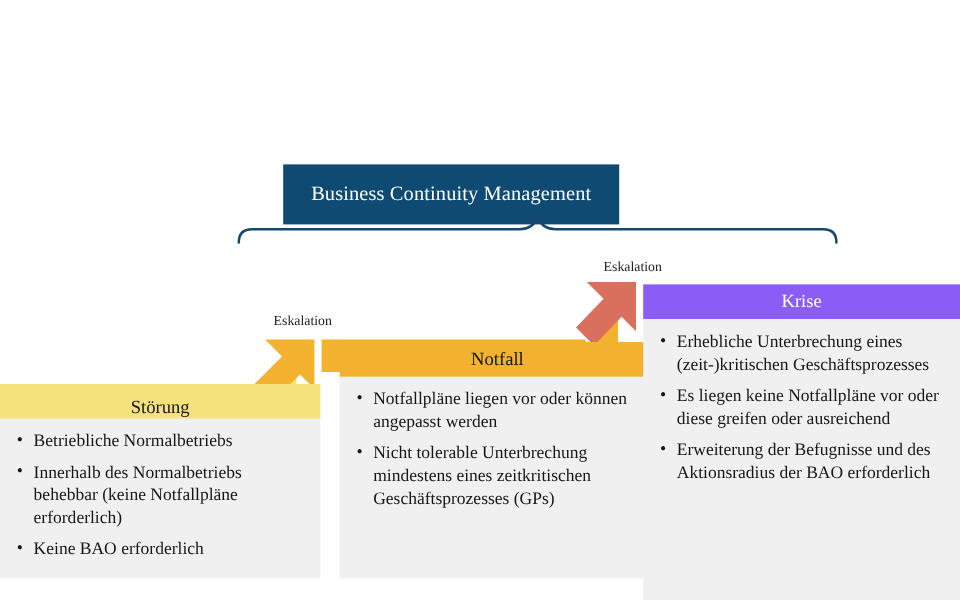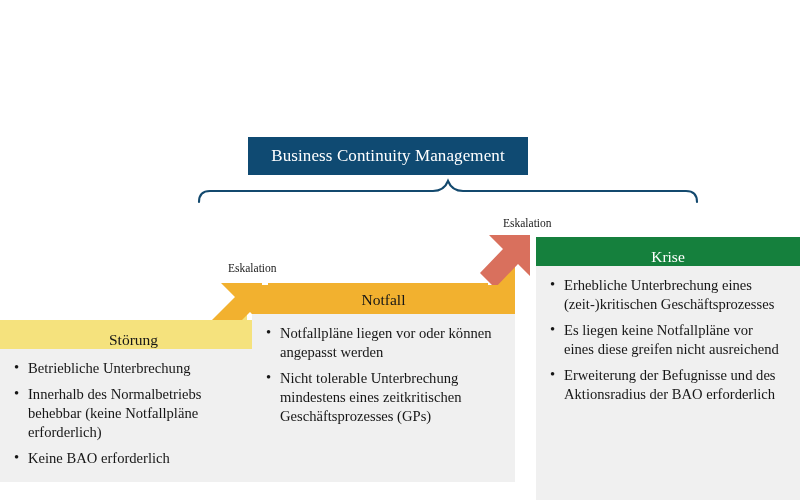--- a/index.html
+++ b/index.html
@@ -11,22 +11,22 @@
   }
   #stage {
     position:relative;
     width:800px; height:500px;
     background:#ffffff;
   }
 
   
   .title-box {
     position:absolute;
-    left:248px; top:137px;
-    width:280px; height:38px;
+    left:236px; top:137px;
+    width:280px; height:50px;
     background:#0f4a72;
     display:flex; align-items:center; justify-content:center;
   }
   .title-box .title-text {
     color:#ffffff;
     font-size:17px;
     letter-spacing:.1px;
     white-space:nowrap;
   }
 
@@ -81,27 +81,27 @@
     left:0; top:-1px;
     font-size:14.6px;
   }
 
   
   #col-stoerung { left:0px; top:320px; width:267px; }
   #col-stoerung .col-head { height:29px; background:#f5e27d; color:#161616;align-items:flex-end; }
   #col-stoerung .col-body { height:133px; }
 
   
-  #col-notfall { left:252px; top:285px; width:263px; }
+  #col-notfall { left:283px; top:285px; width:263px; }
   #col-notfall .col-head { height:29px; background:#f2b12f; color:#161616; }
   #col-notfall .col-body { height:168px; }
 
   
   #col-krise { left:536px; top:237px; width:264px; }
-  #col-krise .col-head { height:29px; background:#15803d; color:#ffffff;align-items:flex-end; }
+  #col-krise .col-head { height:29px; background:#8b5cf6; color:#ffffff; }
   #col-krise .col-body { height:281px; }
 </style>
 </head>
 <body>
 
 <div id="stage">
 
   <div class="title-box">
     <span class="title-text">Business Continuity Management</span>
   </div>
@@ -127,21 +127,21 @@
 
   <span class="esc-label esc-1">Eskalation</span>
   <span class="esc-label esc-2">Eskalation</span>
 
   <div class="col" id="col-stoerung">
     <div class="col-head">
       <span>Störung</span>
     </div>
     <div class="col-body">
       <ul>
-        <li>Betriebliche Unterbrechung</li>
+        <li>Betriebliche Normalbetriebs</li>
         <li>Innerhalb des Normalbetriebs behebbar (keine Notfallpläne erforderlich)</li>
         <li>Keine BAO erforderlich</li>
       </ul>
     </div>
   </div>
 
   <div class="col" id="col-notfall">
     <div class="col-head">
       <span>Notfall</span>
     </div>
@@ -153,19 +153,19 @@
     </div>
   </div>
 
   <div class="col" id="col-krise">
     <div class="col-head">
       <span>Krise</span>
     </div>
     <div class="col-body">
       <ul>
         <li>Erhebliche Unterbrechung eines (zeit-)kritischen Geschäftsprozesses</li>
-        <li>Es liegen keine Notfallpläne vor eines diese greifen nicht ausreichend</li>
+        <li>Es liegen keine Notfallpläne vor oder diese greifen oder ausreichend</li>
         <li>Erweiterung der Befugnisse und des Aktionsradius der BAO erforderlich</li>
       </ul>
     </div>
   </div>
 
 </div>
 
 </body></html>

